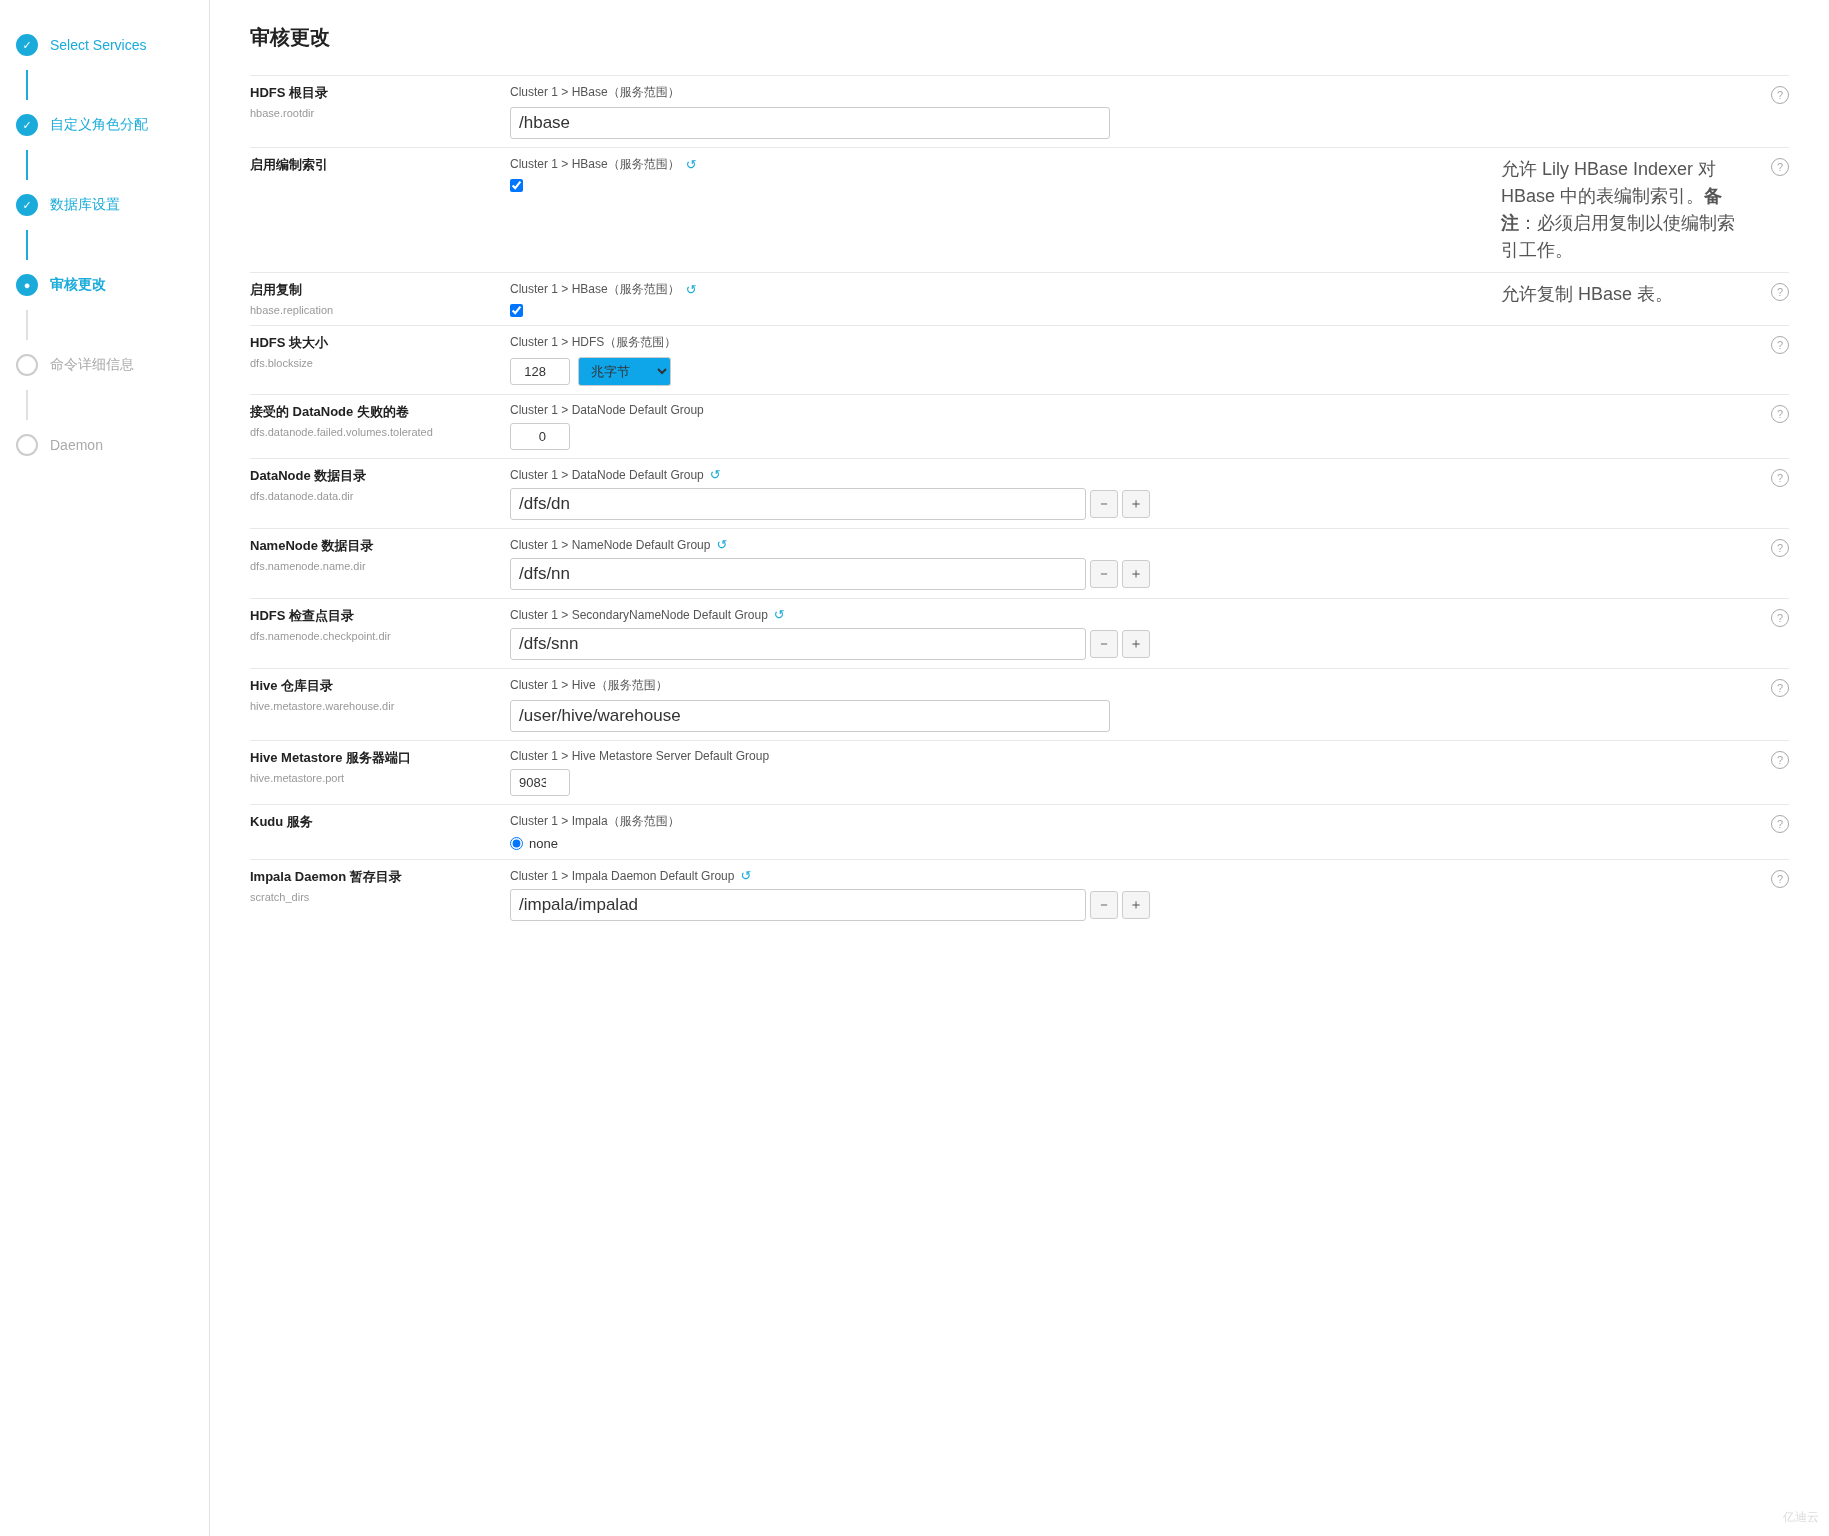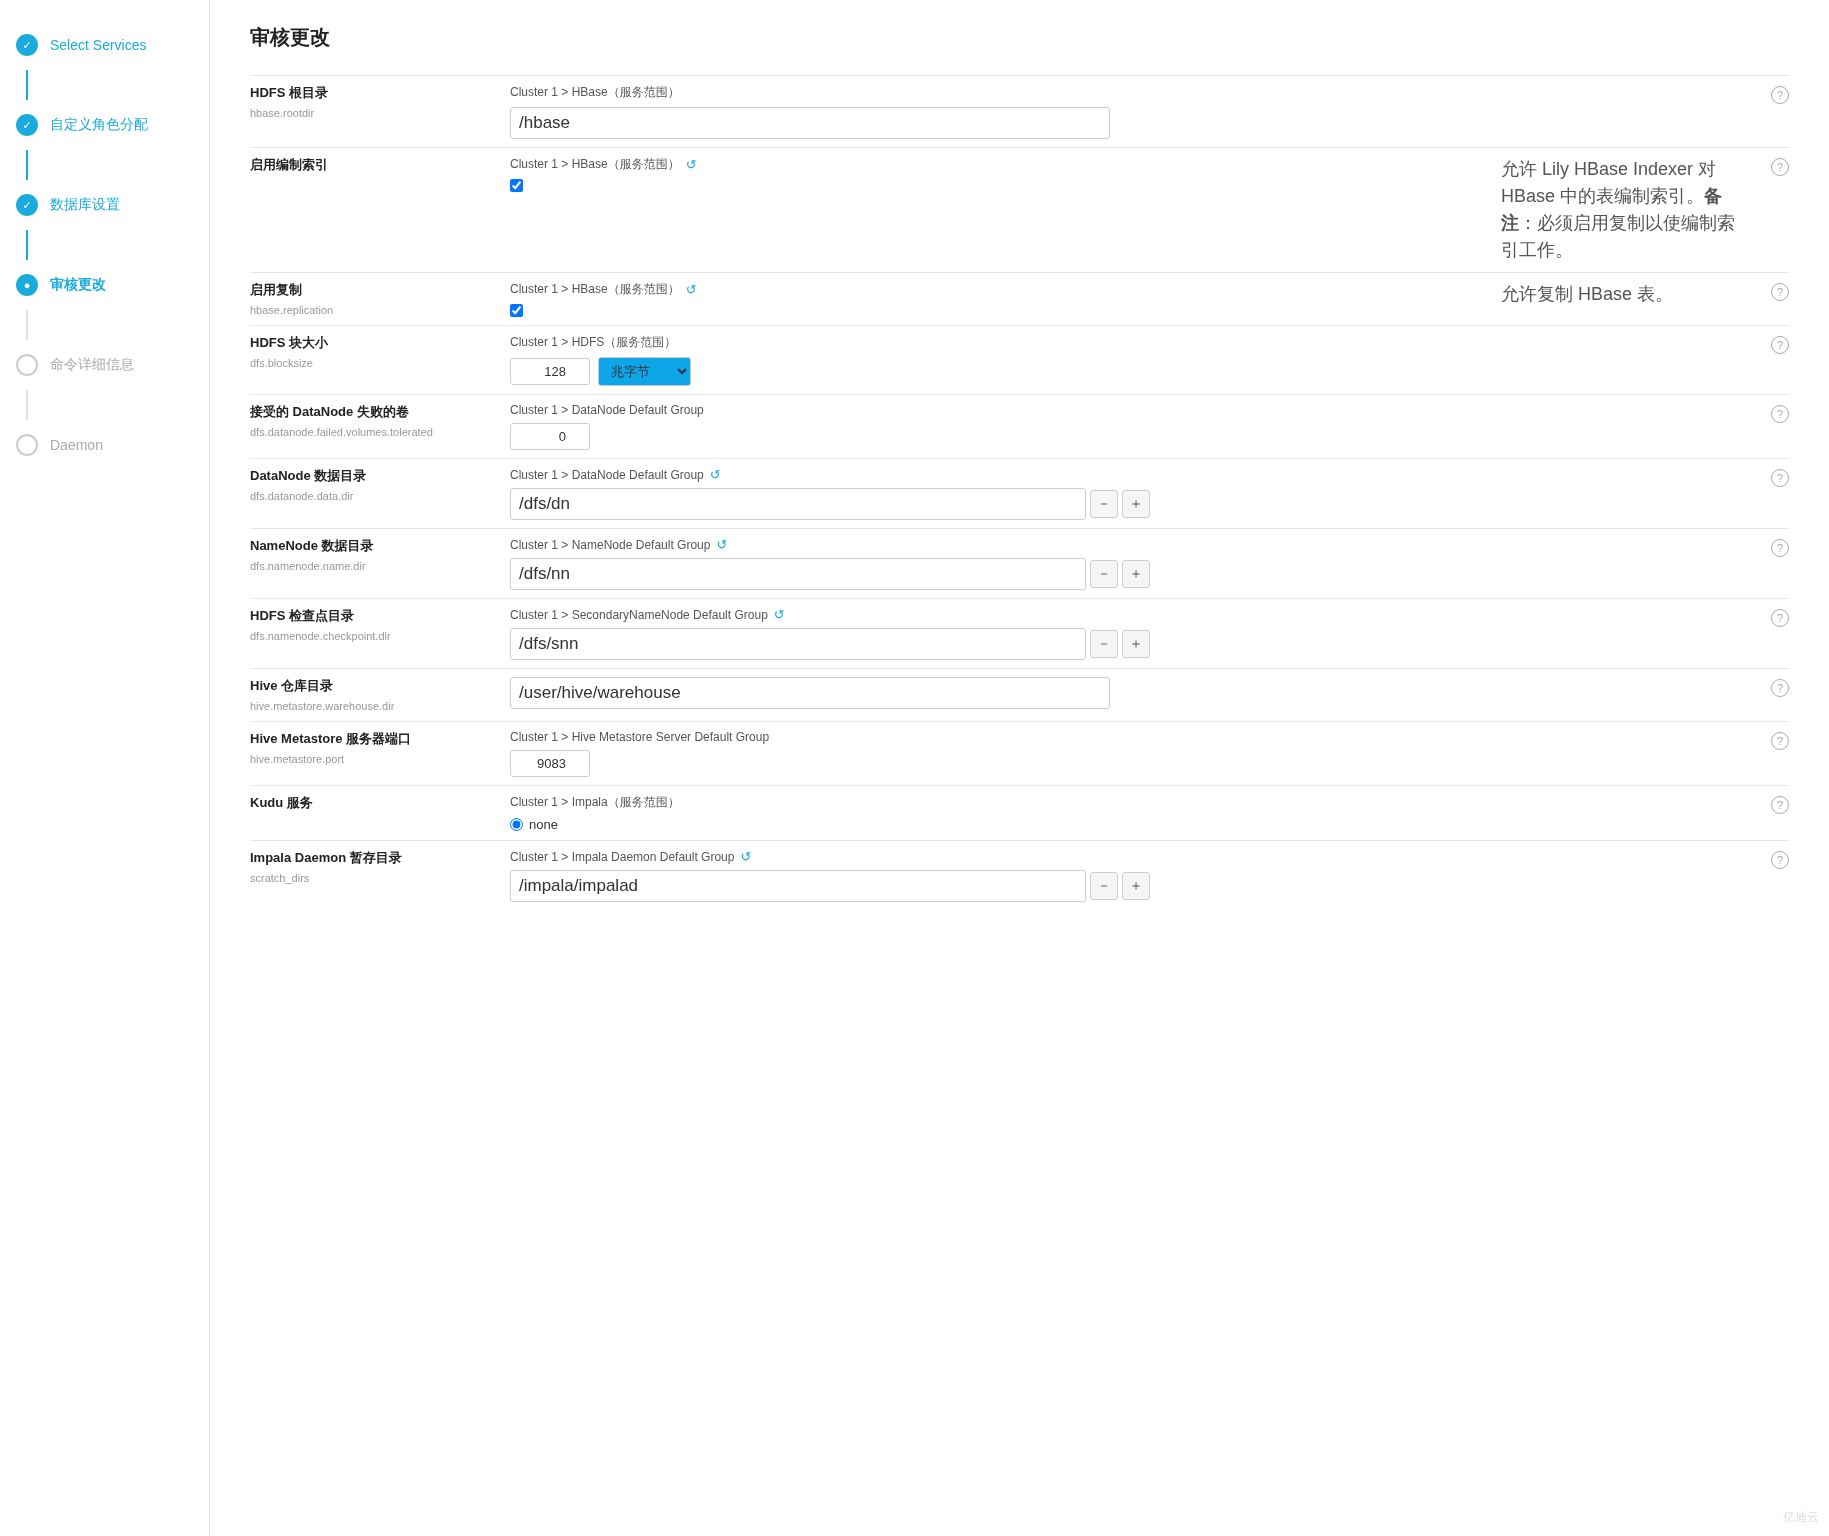--- a/index.html
+++ b/index.html
@@ -127,21 +127,21 @@
       width: 100%;
       border: 1px solid #ccc;
       border-radius: 3px;
       padding: 5px 8px;
       font-size: 17px;
       color: #333;
       outline: none;
       max-width: 600px;
     }
     .number-input {
-      width: 80px;
+      width: 60px;
       border: 1px solid #ccc;
       border-radius: 3px;
       padding: 5px 8px;
       font-size: 13px;
       color: #333;
       text-align: right;
     }
     .inline-row {
       display: flex;
       align-items: center;
@@ -428,20 +428,21 @@
       <div class="help-btn">?</div>
     </div>
   </div>
 
   <div class="config-row">
     <div class="config-label-col">
       <span class="config-label">Hive 仓库目录</span>
       <span class="config-key">hive.metastore.warehouse.dir</span>
     </div>
     <div class="config-value-col">
+      <div class="scope-label">Cluster 1 &gt; Hive（服务范围）</div>
       <input type="text" class="text-input" value="/user/hive/warehouse" style="">
     </div>
     <div class="config-help-icon">
       <div class="help-btn">?</div>
     </div>
   </div>
 
   <div class="config-row">
     <div class="config-label-col">
       <span class="config-label">Hive Metastore 服务器端口</span>

